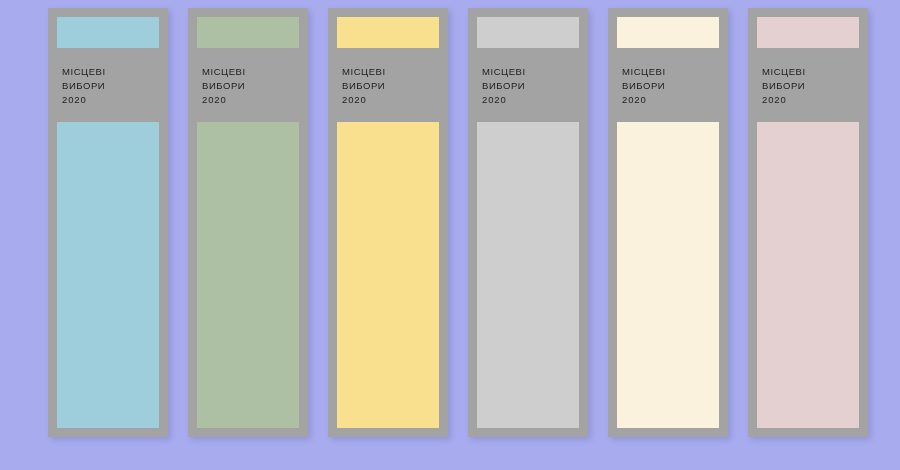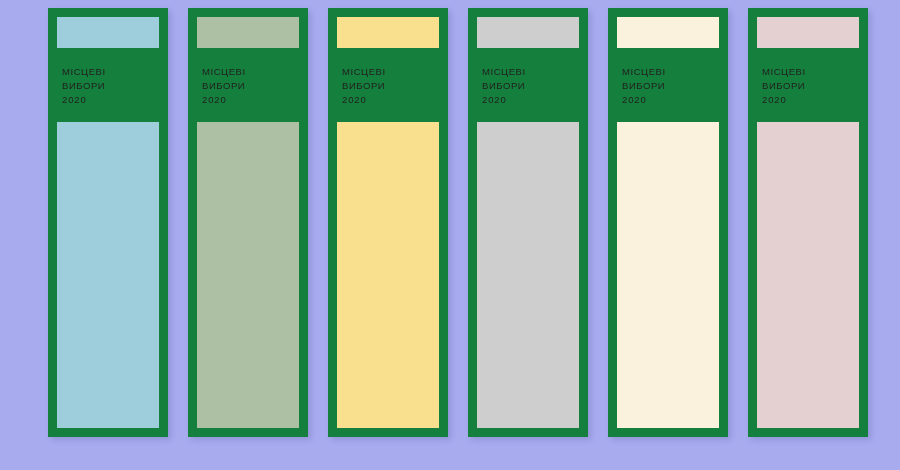--- a/index.html
+++ b/index.html
@@ -34,21 +34,21 @@
     justify-content: flex-start;
     padding: 8px 0 0 48px;
     box-sizing: border-box;
   }
 
   .card {
     position: relative;
     width: 120px;
     height: 429px;
     margin-right: 20px;
-    background: #15803d;
+    background: #a3a3a3;
     box-sizing: border-box;
     padding: 9px 9px 9px 9px;
     display: flex;
     flex-direction: column;
     box-shadow: 3px 3px 6px rgba(70, 70, 130, 0.22);
     flex: 0 0 auto;
   }
   .card:last-child {
     margin-right: 0;
   }

